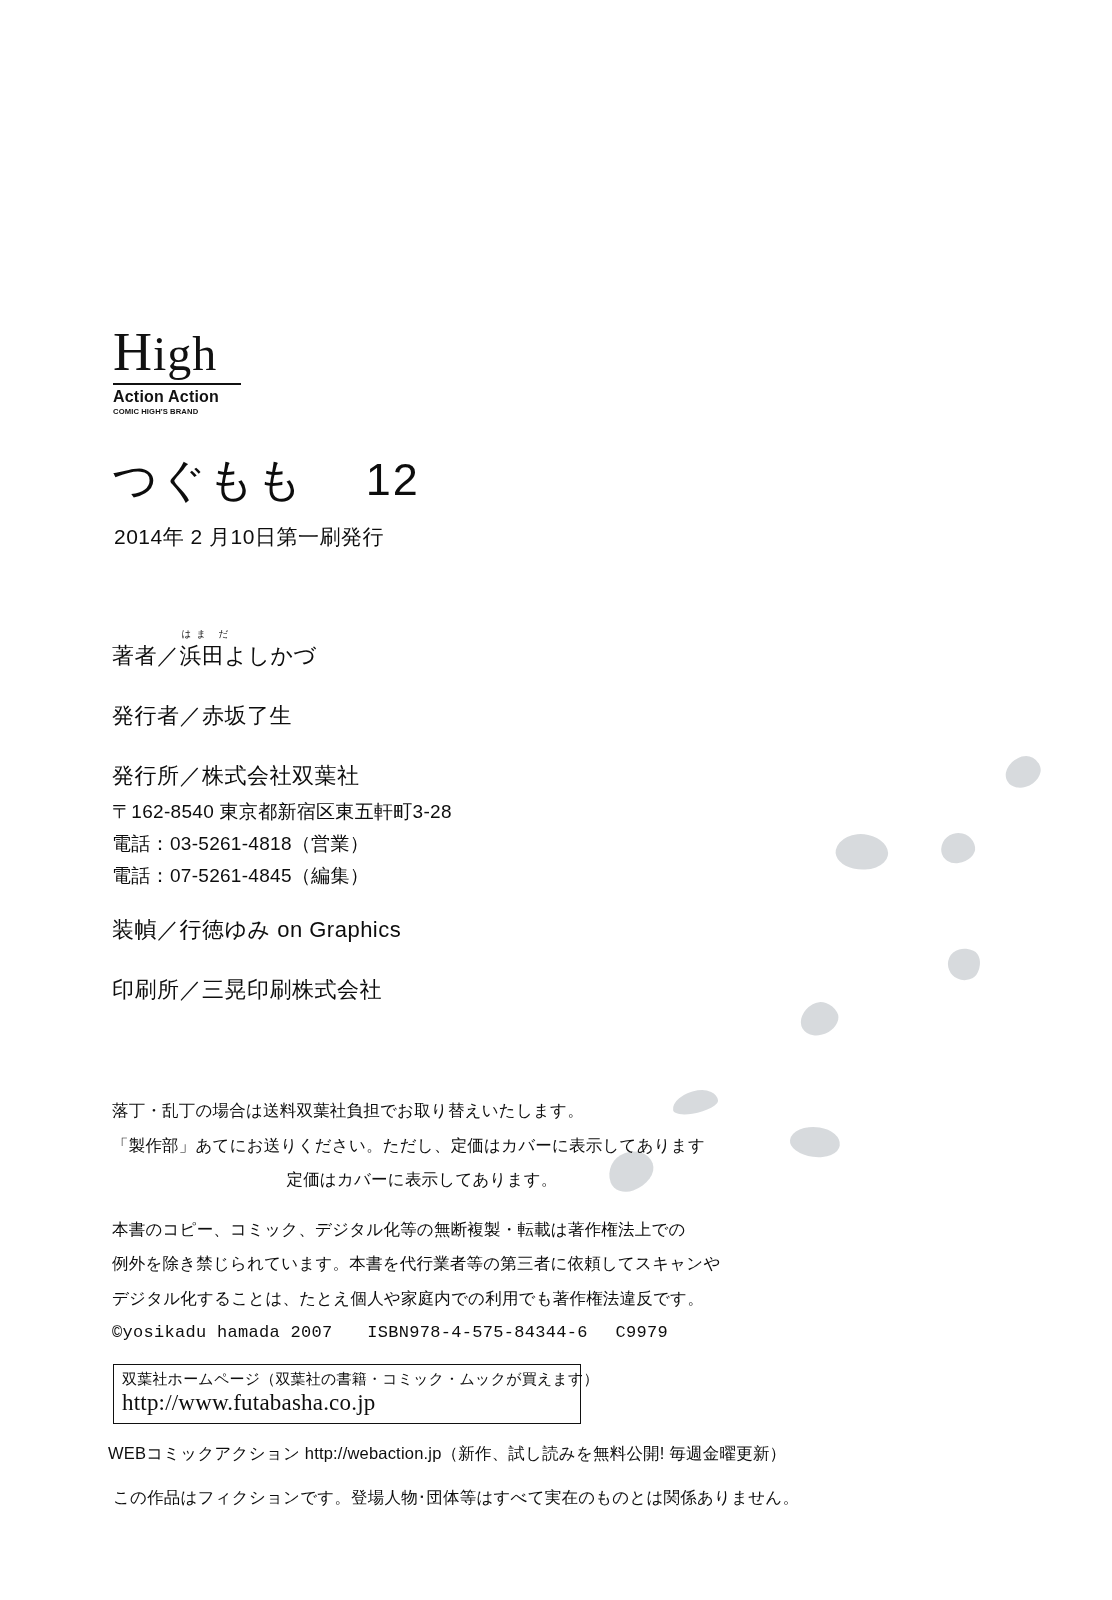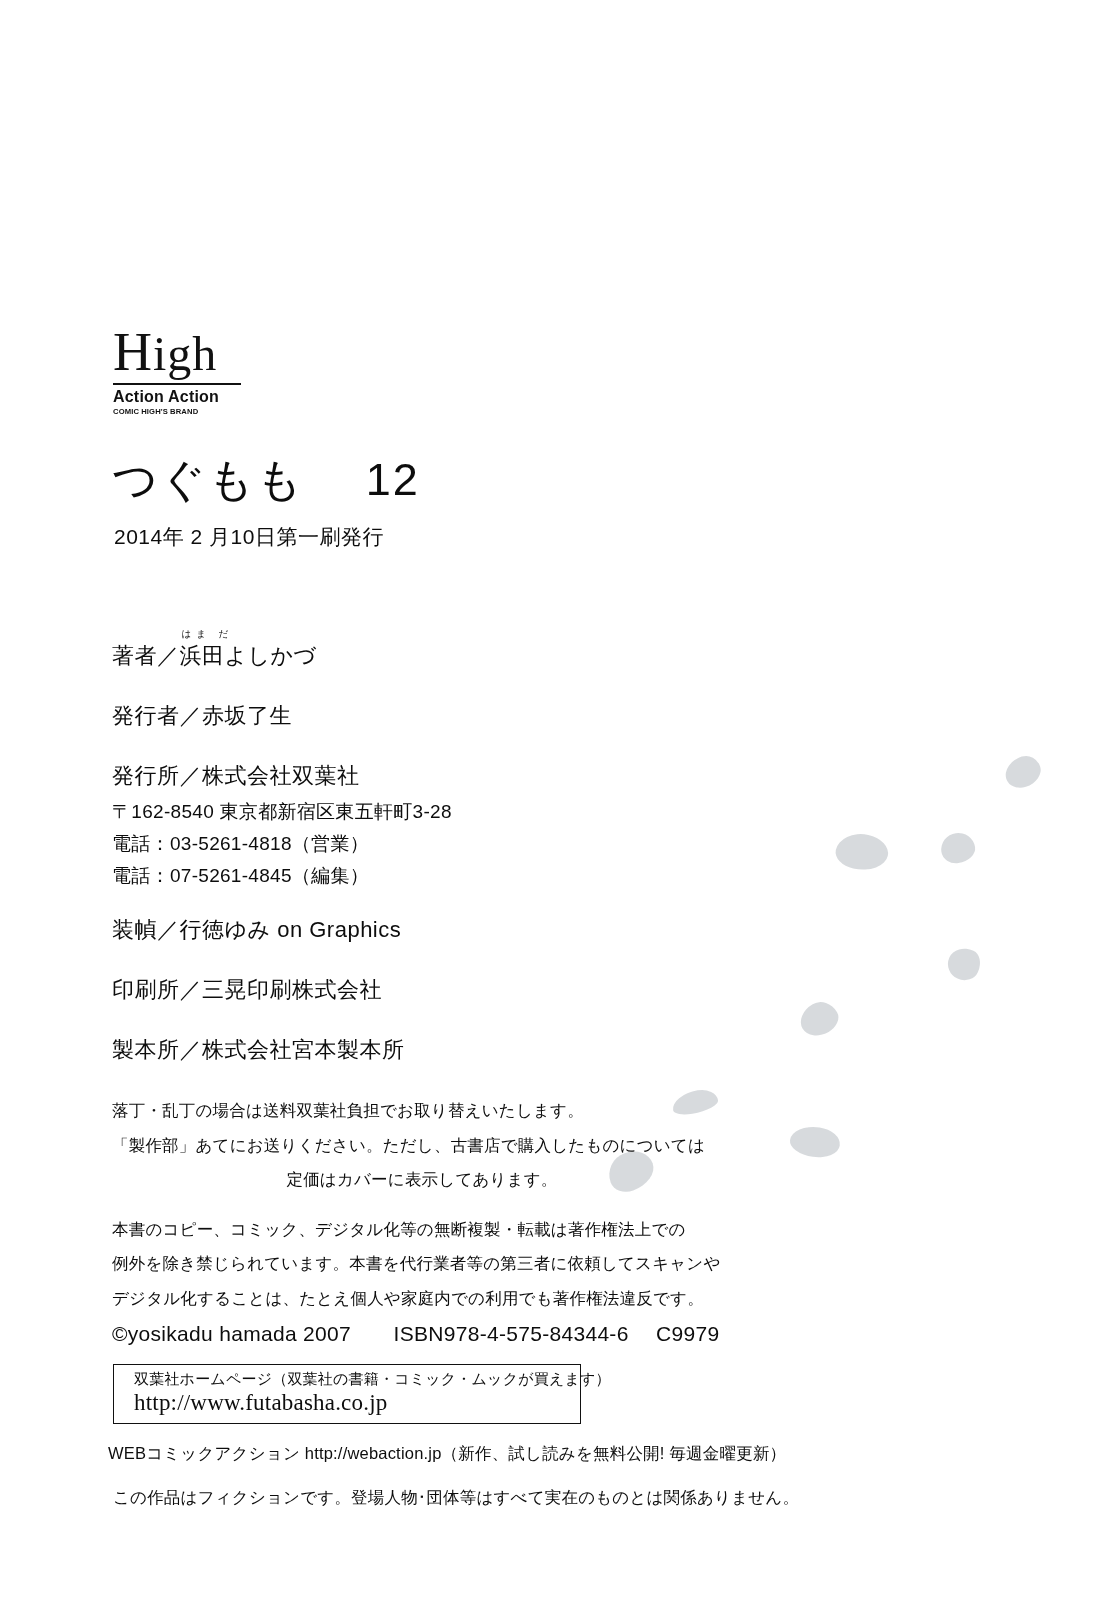--- a/index.html
+++ b/index.html
@@ -133,33 +133,34 @@
     line-height: 1.55;
     letter-spacing: 0.2px;
     white-space: pre;
   }
   .legal .gap { margin-bottom: 24px; text-align: center; }
 
   .copyright {
     position: absolute;
     left: 112px;
     top: 1320px;
-    font-size: 21px;
+    font-size: 17px;
     letter-spacing: 0.3px;
     white-space: pre;
+    font-family: Liberation Mono, monospace;
   }
 
   
   .url-box {
     position: absolute;
     left: 113px;
     top: 1364px;
     width: 468px;
     border: 1.5px solid #111;
-    padding: 5px 8px 7px 20px;
+    padding: 5px 8px 7px 8px;
     box-sizing: border-box;
   }
   .url-box .line1 {
     font-size: 15px;
     letter-spacing: 0.2px;
     white-space: pre;
   }
   .url-box .line2 {
     font-family: "Liberation Serif", serif;
     font-size: 23px;
@@ -232,26 +233,25 @@
   <div class="credit-line tight"><span>発行所／</span><span>株式会社双葉社</span></div>
 
   <div class="addr-line">〒162-8540 東京都新宿区東五軒町3-28</div>
   <div class="addr-line">電話：03-5261-4818（営業）</div>
   <div class="addr-line">電話：07-5261-4845（編集）</div>
 </div>
 
 <div class="credits2">
   <div class="credit-line">装幀／行徳ゆみ on Graphics</div>
   <div class="credit-line">印刷所／三晃印刷株式会社</div>
-  <div class="credit-line">製本所／株式会社宮本製本所</div>
 </div>
 
 <div class="legal">
   <p>落丁・乱丁の場合は送料双葉社負担でお取り替えいたします。</p>
-  <p>「製作部」あてにお送りください。ただし、古書店で購入したものについては</p>
+  <p>「製作部」あてにお送りください。ただし、定価はカバーに表示してあります</p>
   <p class="gap">定価はカバーに表示してあります。</p>
   <p>本書のコピー、コミック、デジタル化等の無断複製・転載は著作権法上での</p>
   <p>例外を除き禁じられています。本書を代行業者等の第三者に依頼してスキャンや</p>
   <p>デジタル化することは、たとえ個人や家庭内での利用でも著作権法違反です。</p>
 </div>
 
 <div class="copyright">©yosikadu hamada 2007　　ISBN978-4-575-84344-6　 C9979</div>
 
 <div class="url-box">
   <div class="line1">双葉社ホームページ（双葉社の書籍・コミック・ムックが買えます）</div>

